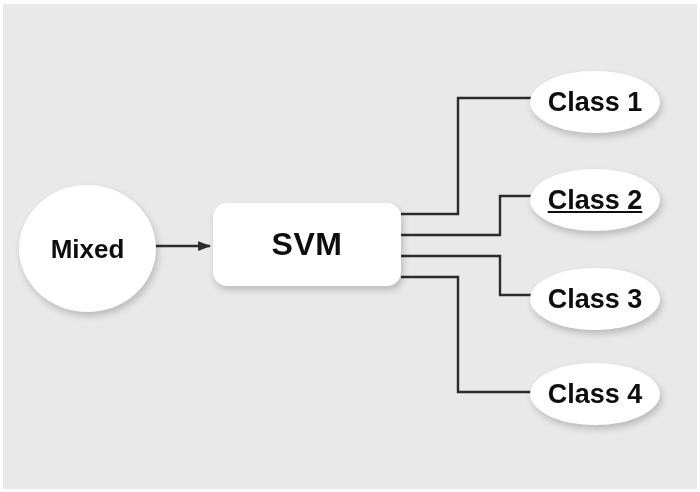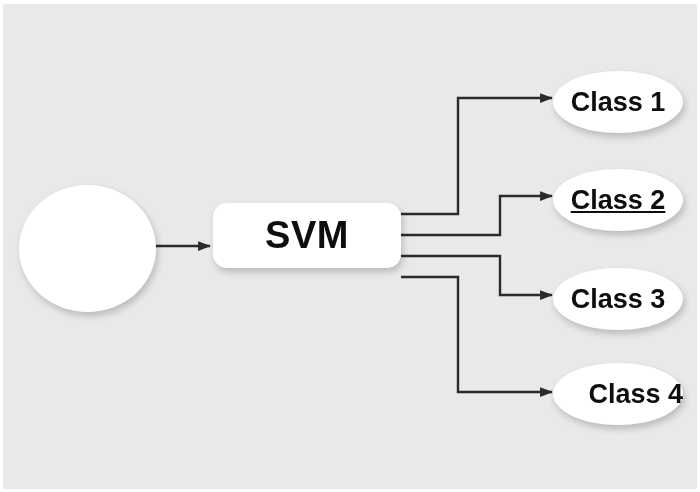--- a/index.html
+++ b/index.html
@@ -28,51 +28,52 @@
   .node{
     position:absolute;display:flex;align-items:center;justify-content:center;
     background:var(--node-fill);color:var(--text);text-align:center;
     box-shadow:2px 4px 7px rgba(0,0,0,0.20);
   }
   .node-circle{
     left:19px;top:185px;width:137px;height:127px;border-radius:50%;
     font-size:26px;line-height:36px;font-weight:700;flex-direction:column;
   }
   .node-rect{
-    left:213px;top:203px;width:188px;height:65px;border-radius:14px;
-    font-size:38px;font-weight:700;letter-spacing:0.5px;
+    left:213px;top:203px;width:188px;height:83px;border-radius:14px;
+    font-size:32px;font-weight:700;letter-spacing:0.5px;
   }
   .node-ellipse{
-    left:553px;width:130px;height:62px;border-radius:50%;
+    left:530px;width:130px;height:62px;border-radius:50%;
     font-size:27px;font-weight:700;
   }
   .ellipse-1{top:71px;}
   .ellipse-2{top:169px;text-decoration:underline;}
   .ellipse-3{top:268px;justify-content:center;}
-  .ellipse-4{top:363px;justify-content:flex-end;}
+  .ellipse-4{top:363px;}
 </style>
 </head>
 <body>
 
 <div class="canvas"></div>
 
 <svg class="connector-layer" viewBox="0 0 700 492" xmlns="http://www.w3.org/2000/svg">
   <defs>
     <marker id="arrow" viewBox="0 0 12 9" refX="11" refY="4.5" markerWidth="13" markerHeight="10" markerUnits="userSpaceOnUse" orient="auto">
       <path class="arrow-fill" d="M0,0 L12,4.5 L0,9 Z"></path>
     </marker>
   </defs>
   <path class="conn" d="M152,246 L210,246" marker-end="url(#arrow)"></path>
   <path class="conn" d="M401,214 L458,214 L458,98 L552,98" marker-end="url(#arrow)"></path>
   <path class="conn" d="M401,235 L500,235 L500,196 L552,196" marker-end="url(#arrow)"></path>
   <path class="conn" d="M401,256 L500,256 L500,295 L552,295" marker-end="url(#arrow)"></path>
   <path class="conn" d="M401,277 L458,277 L458,392 L552,392" marker-end="url(#arrow)"></path>
 </svg>
 
 <div class="node node-circle">
+  <span>Mixed</span>
 </div>
 
 <div class="node node-rect">
   <span>SVM</span>
 </div>
 
 <div class="node node-ellipse ellipse-1">
   <span>Class 1</span>
 </div>
 

